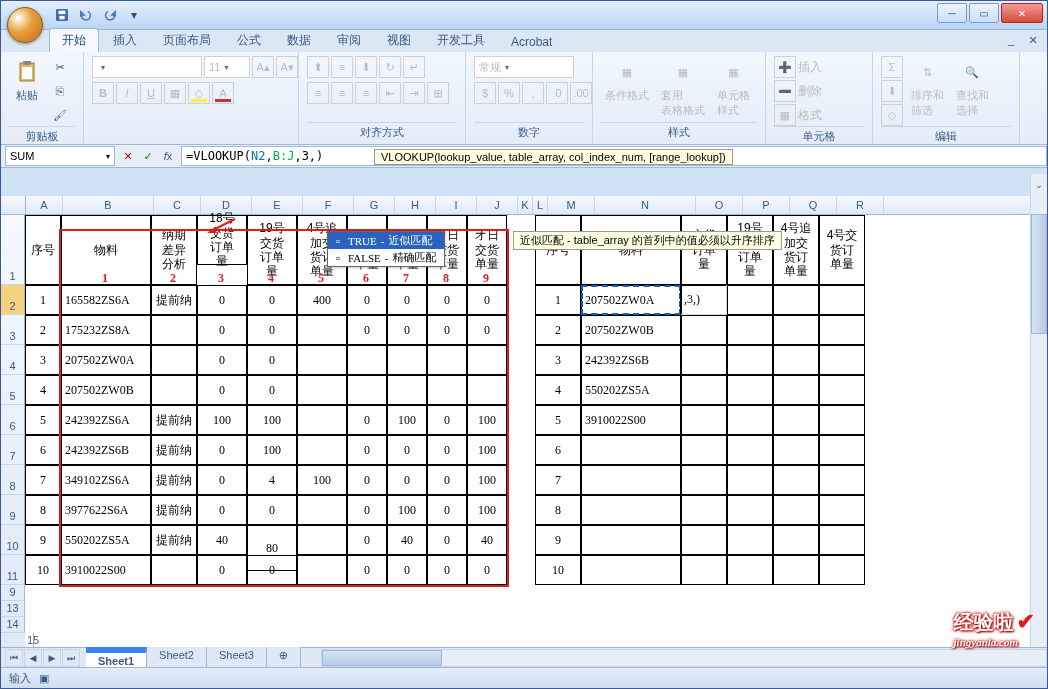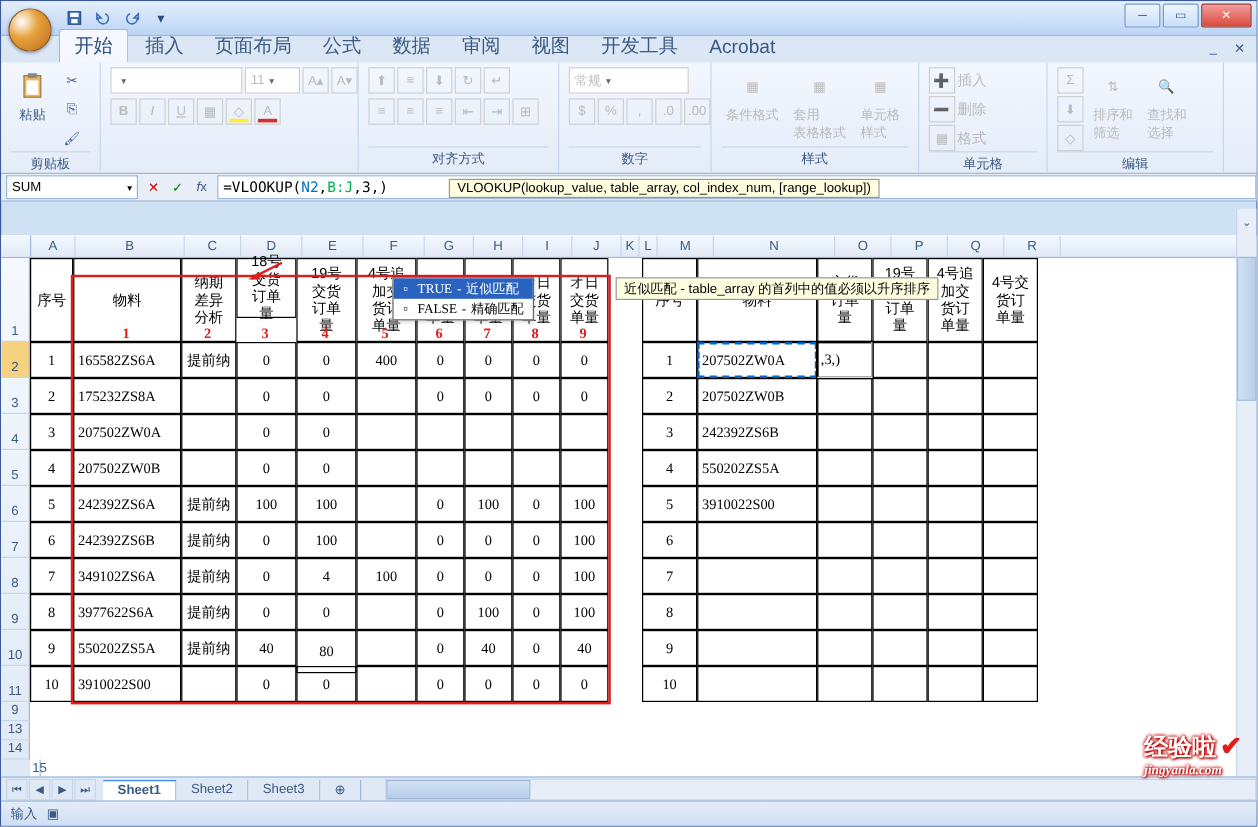--- a/index.html
+++ b/index.html
@@ -9,21 +9,21 @@
 .office-btn{width:34px;height:34px;position:absolute;top:6px;left:6px;z-index:20;border-radius:50%;background:radial-gradient(circle at 30% 30%,#fff,#e6a23c 40%,#c06c1f);border:1px solid #8a5a1f;box-shadow:0 1px 3px rgba(0,0,0,0.4);}
 .qat{margin-left:46px;}
 .qat .qbtn{width:18px;height:18px;display:flex;align-items:center;justify-content:center;color:#2a4d7c;}
 .qat .qbtn svg{width:14px;height:14px;}
 .title-text{position:absolute;left:0;right:0;text-align:center;font-size:13px;color:#3a5a84;pointer-events:none;}
 .winctrl{position:absolute;right:4px;top:2px;display:flex;gap:2px;}
 .winctrl div{width:28px;height:18px;border:1px solid #7a9cc6;background:linear-gradient(to bottom,#eef5ff,#c9defa);display:flex;align-items:center;justify-content:center;font-size:10px;color:#2a4d7c;border-radius:2px;}
 .winctrl .close{background:linear-gradient(to bottom,#f39c9c,#d84a3a);color:#fff;border-color:#a02e20;width:40px;}
 .ribbon-area{background:#dbe7f5;}
 .tabs{height:22px;display:flex;align-items:flex-end;padding-left:48px;gap:2px;position:relative;}
-.tab{padding:3px 12px;font-size:16px;color:#3a5a84;cursor:pointer;}
+.tab{padding:3px 12px;font-size:12px;color:#3a5a84;cursor:pointer;}
 .tab.active{background:#f5f9ff;border:1px solid #9db8d9;border-bottom:none;border-radius:3px 3px 0 0;color:#2a4d7c;}
 .ribbon{height:92px;background:linear-gradient(to bottom,#f2f7ff,#e4ecf8);border-bottom:1px solid #9db8d9;display:flex;align-items:stretch;position:relative;}
 .ribbon-help{position:absolute;right:6px;top:-20px;display:flex;gap:6px;color:#3a5a84;font-size:11px;}
 .ribbon-help div{width:16px;height:16px;display:flex;align-items:center;justify-content:center;}
 .group{border-right:1px solid #c7d7eb;padding:4px 8px;display:flex;flex-direction:column;justify-content:space-between;}
 .group-content{display:flex;align-items:flex-start;gap:4px;flex:1;}
 .group-label{text-align:center;font-size:11px;color:#3a5a84;padding-top:2px;border-top:1px solid #c7d7eb;white-space:nowrap;}
 .big-btn{display:flex;flex-direction:column;align-items:center;gap:2px;padding:2px 4px;color:#3a5a84;font-size:11px;}
 .big-btn .ico{width:28px;height:28px;display:flex;align-items:center;justify-content:center;}
 .small-stack{display:flex;flex-direction:column;gap:2px;}
@@ -59,21 +59,21 @@
 .autocomplete .opt{padding:1px 8px 1px 4px;display:flex;align-items:center;gap:4px;}
 .autocomplete .opt.sel{background:#2a63bf;color:#fff;}
 .autocomplete .desc{color:#000;}
 .autocomplete .opt.sel .desc{color:#fff;}
 .yellow-tip{position:absolute;background:#fefde0;border:1px solid #999;padding:1px 6px;font-size:11px;z-index:9;white-space:nowrap;}
 .red-arrow{position:absolute;z-index:7;pointer-events:none;}
 .sheet-tabs{position:absolute;bottom:20px;left:0;right:0;height:20px;background:#dfe9f5;display:flex;align-items:center;border-top:1px solid #9db8d9;}
 .sheet-nav{display:flex;gap:1px;margin-left:4px;}
 .sheet-nav div{width:16px;height:16px;display:flex;align-items:center;justify-content:center;font-size:9px;color:#3a5a84;border:1px solid #c7d7eb;}
 .stab{padding:2px 12px;font-size:11px;color:#3a5a84;background:#dfe9f5;border-right:1px solid #9db8d9;cursor:pointer;}
-.stab.active{background:#fff;border-top:1px solid #3b82f6;font-weight:bold;}
+.stab.active{background:#fff;border-top:6px solid #3b82f6;font-weight:bold;}
 .hscroll{flex:1;height:16px;margin-left:20px;background:#e7eef7;border:1px solid #c7d7eb;position:relative;}
 .hscroll .thumb{position:absolute;left:0;top:0;height:100%;width:120px;background:linear-gradient(to bottom,#d4e3f5,#b8cce8);border:1px solid #9db8d9;box-sizing:border-box;}
 .status-bar{position:absolute;bottom:0;left:0;right:0;height:20px;background:linear-gradient(to bottom,#e4ecf8,#cfdff2);border-top:1px solid #9db8d9;display:flex;align-items:center;padding:0 8px;font-size:11px;color:#3a5a84;}
 .status-right{position:absolute;right:8px;display:flex;align-items:center;gap:8px;}
 .view-btns{display:flex;}
 .view-btns div{width:18px;height:14px;border:1px solid #9db8d9;background:#eef5ff;}
 .zoom{display:flex;align-items:center;gap:4px;}
 .zoom-track{width:100px;height:4px;background:#b8cce8;position:relative;}
 .zoom-track .zt{position:absolute;top:-4px;left:48px;width:8px;height:12px;background:#eef5ff;border:1px solid #9db8d9;}
 .watermark{position:absolute;right:12px;bottom:40px;z-index:50;font-family:"Microsoft YaHei";font-weight:bold;color:#fff;text-shadow:0 0 3px #c00,0 0 3px #c00,1px 1px 2px #800;pointer-events:none;}
@@ -449,21 +449,21 @@
           <div class="cell " style="left: 222px; top: 280px; width: 50px; height: 30px; border: 1px solid rgb(0, 0, 0); justify-content: center; font-family: Consolas, SimSun;">0</div>
           <div class="cell " style="left: 272px; top: 280px; width: 50px; height: 30px; border: 1px solid rgb(0, 0, 0); justify-content: center; font-family: Consolas, SimSun;"></div>
           <div class="cell " style="left: 322px; top: 280px; width: 40px; height: 30px; border: 1px solid rgb(0, 0, 0); justify-content: center; font-family: Consolas, SimSun;">0</div>
           <div class="cell " style="left: 362px; top: 280px; width: 40px; height: 30px; border: 1px solid rgb(0, 0, 0); justify-content: center; font-family: Consolas, SimSun;">100</div>
           <div class="cell " style="left: 402px; top: 280px; width: 40px; height: 30px; border: 1px solid rgb(0, 0, 0); justify-content: center; font-family: Consolas, SimSun;">0</div>
           <div class="cell " style="left: 442px; top: 280px; width: 40px; height: 30px; border: 1px solid rgb(0, 0, 0); justify-content: center; font-family: Consolas, SimSun;">100</div>
           <div class="cell " style="left: 0px; top: 310px; width: 36px; height: 30px; border: 1px solid rgb(0, 0, 0); justify-content: center; font-family: Consolas, SimSun;">9</div>
           <div class="cell " style="left: 36px; top: 310px; width: 90px; height: 30px; border: 1px solid rgb(0, 0, 0); justify-content: flex-start; font-family: Consolas, SimSun;">550202ZS5A</div>
           <div class="cell " style="left: 126px; top: 310px; width: 46px; height: 30px; border: 1px solid rgb(0, 0, 0); justify-content: center; font-family: Consolas, SimSun;">提前纳</div>
           <div class="cell " style="left: 172px; top: 310px; width: 50px; height: 30px; border: 1px solid rgb(0, 0, 0); justify-content: center; font-family: Consolas, SimSun;">40</div>
-          <div class="cell " style="left: 222px; top: 310px; width: 50px; height: 36px; border: 1px solid rgb(0, 0, 0); justify-content: center; font-family: Consolas, SimSun;">80</div>
+          <div class="cell " style="left: 222px; top: 310px; width: 50px; height: 46px; border: 1px solid rgb(0, 0, 0); justify-content: center; font-family: Consolas, SimSun;">80</div>
           <div class="cell " style="left: 272px; top: 310px; width: 50px; height: 30px; border: 1px solid rgb(0, 0, 0); justify-content: center; font-family: Consolas, SimSun;"></div>
           <div class="cell " style="left: 322px; top: 310px; width: 40px; height: 30px; border: 1px solid rgb(0, 0, 0); justify-content: center; font-family: Consolas, SimSun;">0</div>
           <div class="cell " style="left: 362px; top: 310px; width: 40px; height: 30px; border: 1px solid rgb(0, 0, 0); justify-content: center; font-family: Consolas, SimSun;">40</div>
           <div class="cell " style="left: 402px; top: 310px; width: 40px; height: 30px; border: 1px solid rgb(0, 0, 0); justify-content: center; font-family: Consolas, SimSun;">0</div>
           <div class="cell " style="left: 442px; top: 310px; width: 40px; height: 30px; border: 1px solid rgb(0, 0, 0); justify-content: center; font-family: Consolas, SimSun;">40</div>
           <div class="cell " style="left: 0px; top: 340px; width: 36px; height: 30px; border: 1px solid rgb(0, 0, 0); justify-content: center; font-family: Consolas, SimSun;">10</div>
           <div class="cell " style="left: 36px; top: 340px; width: 90px; height: 30px; border: 1px solid rgb(0, 0, 0); justify-content: flex-start; font-family: Consolas, SimSun;">3910022S00</div>
           <div class="cell " style="left: 126px; top: 340px; width: 46px; height: 30px; border: 1px solid rgb(0, 0, 0); justify-content: center; font-family: Consolas, SimSun;"></div>
           <div class="cell " style="left: 172px; top: 340px; width: 50px; height: 30px; border: 1px solid rgb(0, 0, 0); justify-content: center; font-family: Consolas, SimSun;">0</div>
           <div class="cell " style="left: 222px; top: 340px; width: 50px; height: 30px; border: 1px solid rgb(0, 0, 0); justify-content: center; font-family: Consolas, SimSun;">0</div>

